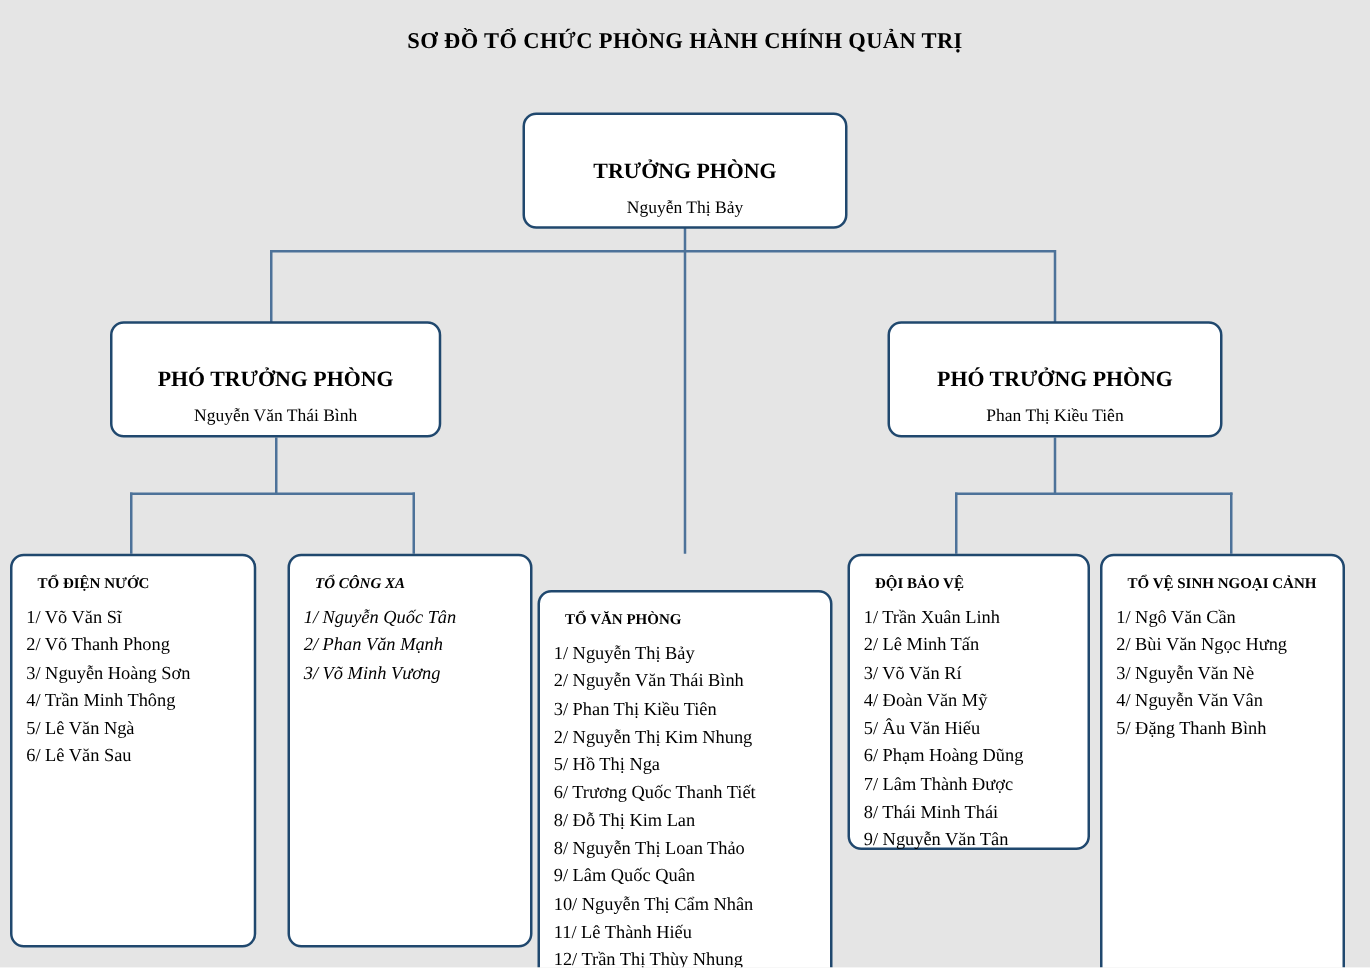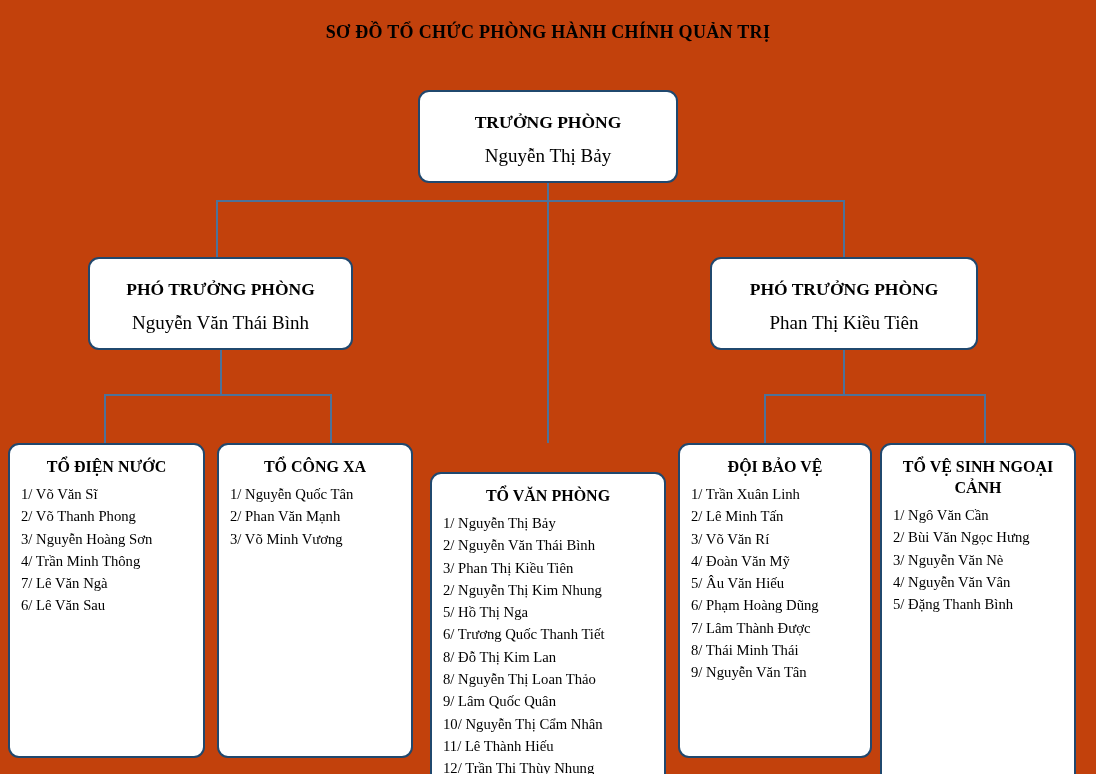--- a/index.html
+++ b/index.html
@@ -1,37 +1,37 @@
 <!DOCTYPE html>
 <html><head>
 <meta charset="utf-8">
 <style>
   * { margin:0; padding:0; box-sizing:border-box; }
   html,body { background:#ffffff; }
   body { font-family:"Liberation Serif","DejaVu Serif",serif; color:#000; }
 
-  .canvas { position:relative; width:1096px; height:774px; background:#c2410c; overflow:hidden; }
+  .canvas { position:relative; width:1096px; height:774px; background:#e5e5e5; overflow:hidden; }
 
   .chart-title {
     position:absolute; top:22px; left:0; width:100%;
     text-align:center; font-weight:bold; font-size:18px; letter-spacing:.3px; color:#000;
   }
 
   .box {
     position:absolute; background:#fff;
     border:2.5px solid #20486e; border-radius:11px;
   }
 
   .leader-box { text-align:center; }
-  .leader-box .box-title { font-weight:bold; font-size:17.5px; padding-top:20px; }
-  .leader-box .box-name  { font-size:19px; margin-top:12px; }
+  .leader-box .box-title { font-weight:bold; font-size:17.5px; padding-top:34px; }
+  .leader-box .box-name  { font-size:14px; margin-top:12px; }
 
   .team-box .box-title {
-    font-weight:bold; font-size:16px; text-align:center;
-    padding:11px 0 4px; line-height:21px;
+    font-weight:bold; font-size:12px; text-align:left;
+    padding:11px 20px 4px; line-height:21px;
   }
   .team-box .members {
     padding:2px 0 0 11px; font-size:14.7px; line-height:22.3px;
   }
 
   .line { position:absolute; background:#4d7299; }
   .line.h { height:1.5px; }
   .line.v { width:1.5px; }
 
   
@@ -49,23 +49,23 @@
   #c-right-h        { left:764px; top:394px; width:222px; }
   #c-team4-in       { left:764px; top:394px; height:49px; }
   #c-team5-in       { left:984px; top:394px; height:49px; }
 
   
   #box-head      { left:418px; top:90px;  width:260px; height:93px; }
   #box-dep-left  { left:88px;  top:257px; width:265px; height:93px; }
   #box-dep-right { left:710px; top:257px; width:268px; height:93px; }
 
   #box-team-0 { left:8px;   top:443px; width:197px; height:315px; }
-  #box-team-1 { left:217px; top:443px; width:196px; height:315px; }
+  #box-team-1 { left:230px; top:443px; width:196px; height:315px;font-style:italic; }
   #box-team-2 { left:430px; top:443px; width:236px; height:323px;margin-top:29px; }
-  #box-team-3 { left:678px; top:443px; width:194px; height:315px; }
+  #box-team-3 { left:678px; top:443px; width:194px; height:237px; }
   #box-team-4 { left:880px; top:443px; width:196px; height:374px; }
 </style>
 </head>
 <body>
 
 <div class="canvas">
 
   <div class="chart-title">SƠ ĐỒ TỔ CHỨC PHÒNG HÀNH CHÍNH QUẢN TRỊ</div>
 
   <div class="line v" id="c-head-drop"></div>
@@ -96,21 +96,21 @@
     <div class="box-name">Phan Thị Kiều Tiên</div>
   </div>
 
   <div class="box team-box" id="box-team-0">
     <div class="box-title">TỔ ĐIỆN NƯỚC</div>
     <div class="members">
         <div class="member">1/ Võ Văn Sĩ</div>
         <div class="member">2/ Võ Thanh Phong</div>
         <div class="member">3/ Nguyễn Hoàng Sơn</div>
         <div class="member">4/ Trần Minh Thông</div>
-        <div class="member">7/ Lê Văn Ngà</div>
+        <div class="member">5/ Lê Văn Ngà</div>
         <div class="member">6/ Lê Văn Sau</div>
       </div>
   </div>
 
   <div class="box team-box" id="box-team-1">
     <div class="box-title">TỔ CÔNG XA</div>
     <div class="members">
         <div class="member">1/ Nguyễn Quốc Tân</div>
         <div class="member">2/ Phan Văn Mạnh</div>
         <div class="member">3/ Võ Minh Vương</div>

